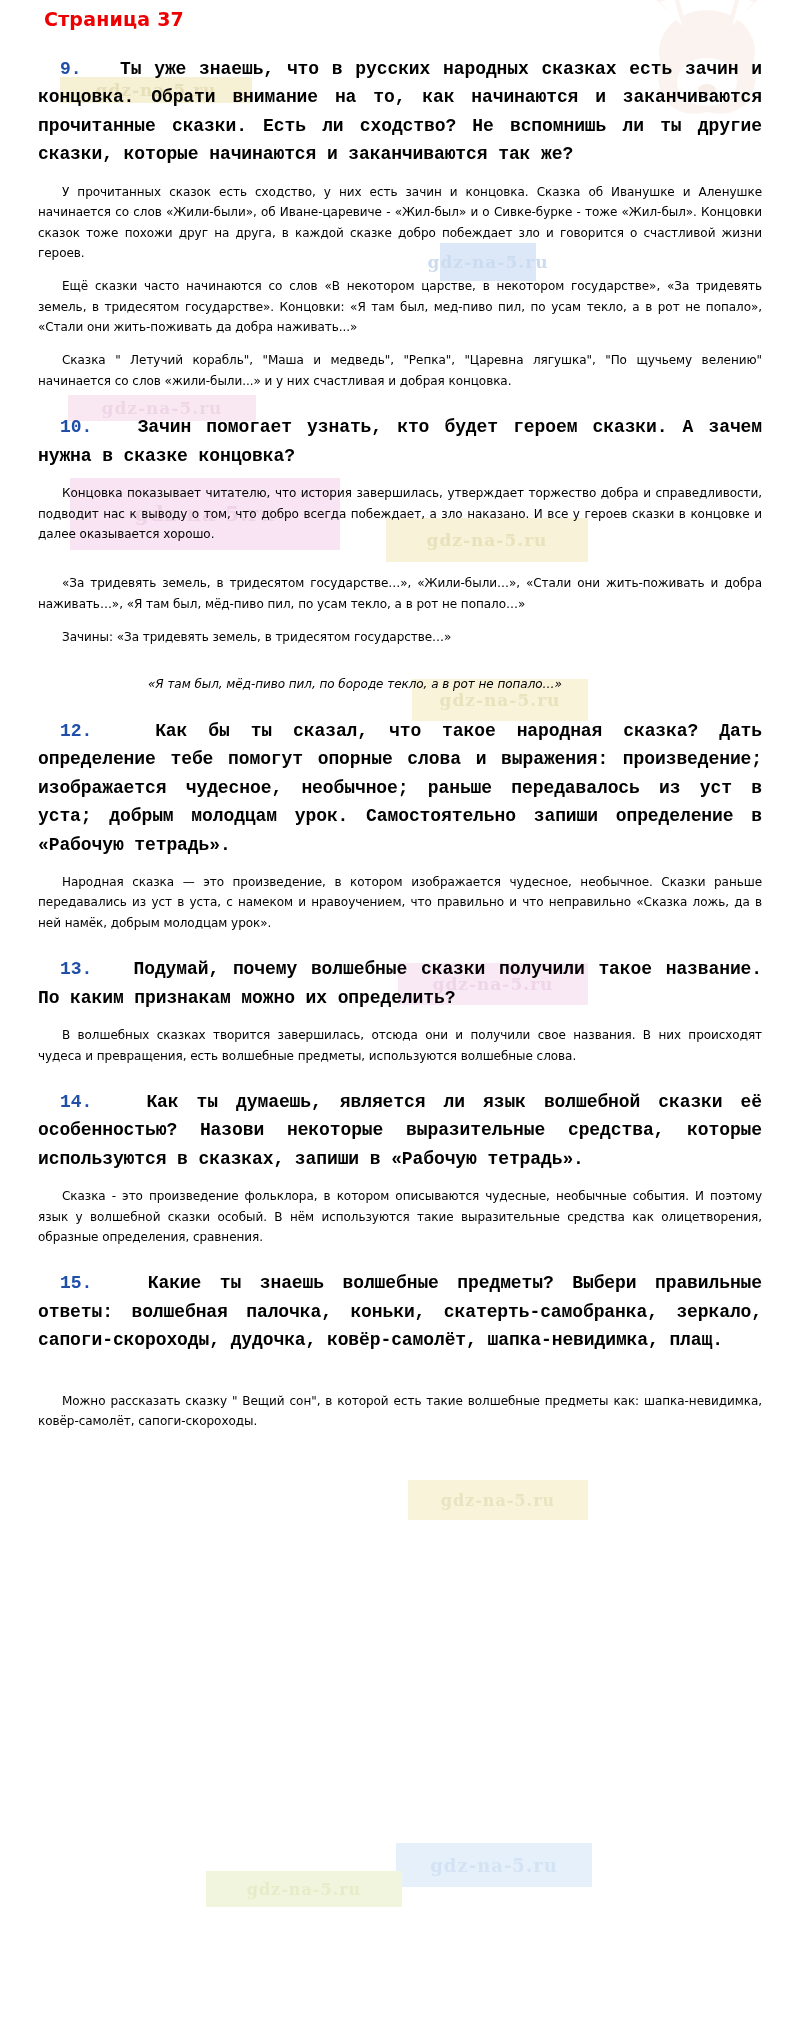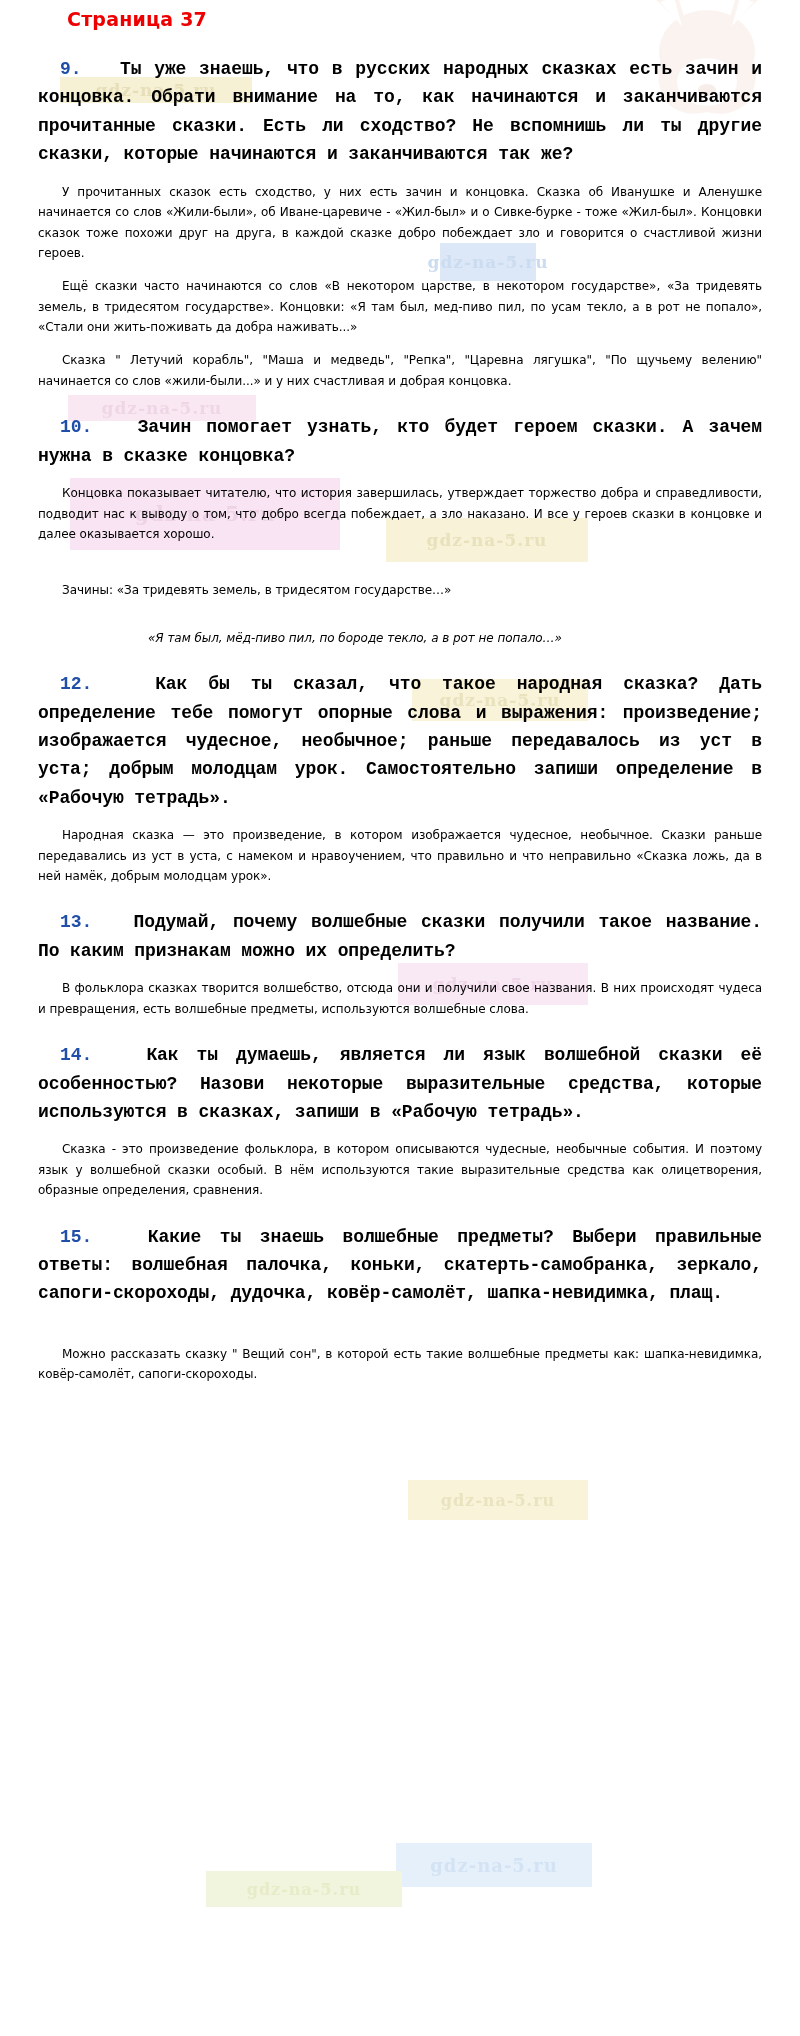--- a/index.html
+++ b/index.html
@@ -40,21 +40,20 @@
   .page-header {
     position: relative;
     z-index: 2;
     padding-top: 8px;
     padding-left: 6px;
     font-family: "DejaVu Sans", sans-serif;
     font-size: 19px;
     font-weight: bold;
     color: #ee0000;
     letter-spacing: 0.2px;
-    margin-left: 23px;
   }
 
   
   .content {
     position: relative;
     z-index: 2;
     padding-top: 14px;
   }
 
   
@@ -197,36 +196,37 @@
     <div class="gap-sm"></div>
     <p class="a">Сказка " Летучий корабль", "Маша и медведь", "Репка", "Царевна лягушка", "По щучьему велению" начинается со слов «жили-были...» и у них счастливая и добрая концовка.</p>
 
     <div class="gap-lg"></div>
     <p class="q"><span class="num">10.</span>&nbsp;&nbsp; <span>Зачин помогает узнать, кто будет героем сказки. А зачем нужна в сказке концовка?</span></p>
     <div class="gap-sm"></div>
     <p class="a">Концовка показывает читателю, что история завершилась, утверждает торжество добра и справедливости, подводит нас к выводу о том, что добро всегда побеждает, а зло наказано. И все у героев сказки в концовке и далее оказывается хорошо.</p>
 
     <div class="gap-lg"></div>
     <div class="gap-sm"></div>
+    <p class="a">«За тридевять земель, в тридесятом государстве…», «Жили-были…», «Стали они жить-поживать и добра наживать…», «Я там был, мёд-пиво пил, по усам текло, а в рот не попало…»</p>
     <div class="gap-sm"></div>
     <p class="a">Зачины: «За тридевять земель, в тридесятом государстве…»</p>
     <div class="gap-sm"></div>
     <div class="gap-sm"></div>
     <div class="gap-sm"></div>
     <p class="a indent-2">«Я там был, мёд-пиво пил, по бороде текло, а в рот не попало…»</p>
 
     <div class="gap-lg"></div>
     <p class="q"><span class="num">12.</span>&nbsp;&nbsp; <span>Как бы ты сказал, что такое народная сказка? Дать определение тебе помогут опорные слова и выражения: произведение; изображается чудесное, необычное; раньше передавалось из уст в уста; добрым молодцам урок. Самостоятельно запиши определение в «Рабочую тетрадь».</span></p>
     <div class="gap-sm"></div>
     <p class="a">Народная сказка — это произведение, в котором изображается чудесное, необычное. Сказки раньше передавались из уст в уста, с намеком и нравоучением, что правильно и что неправильно «Сказка ложь, да в ней намёк, добрым молодцам урок».</p>
 
     <div class="gap-lg"></div>
     <p class="q"><span class="num">13.</span>&nbsp;&nbsp; <span>Подумай, почему волшебные сказки получили такое название. По каким признакам можно их определить?</span></p>
     <div class="gap-sm"></div>
-    <p class="a">В фольклора сказках творится волшебство, отсюда они и получили свое названия. В них происходят чудеса и превращения, есть волшебные предметы, используются волшебные слова.</p>
+    <p class="a">В волшебных сказках творится завершилась, отсюда они и получили свое названия. В них происходят чудеса и превращения, есть волшебные предметы, используются волшебные слова.</p>
 
     <div class="gap-lg"></div>
     <p class="q"><span class="num">14.</span>&nbsp;&nbsp; <span>Как ты думаешь, является ли язык волшебной сказки её особенностью? Назови некоторые выразительные средства, которые используются в сказках, запиши в «Рабочую тетрадь».</span></p>
     <div class="gap-sm"></div>
     <p class="a">Сказка - это произведение фольклора, в котором описываются чудесные, необычные события. И поэтому язык у волшебной сказки особый. В нём используются такие выразительные средства как олицетворения, образные определения, сравнения.</p>
 
     <div class="gap-lg"></div>
     <p class="q"><span class="num">15.</span>&nbsp;&nbsp; <span>Какие ты знаешь волшебные предметы? Выбери правильные ответы: волшебная палочка, коньки, скатерть-самобранка, зеркало, сапоги-скороходы, дудочка, ковёр-самолёт, шапка-невидимка, плащ.</span></p>
     <div class="gap-sm"></div>
 

